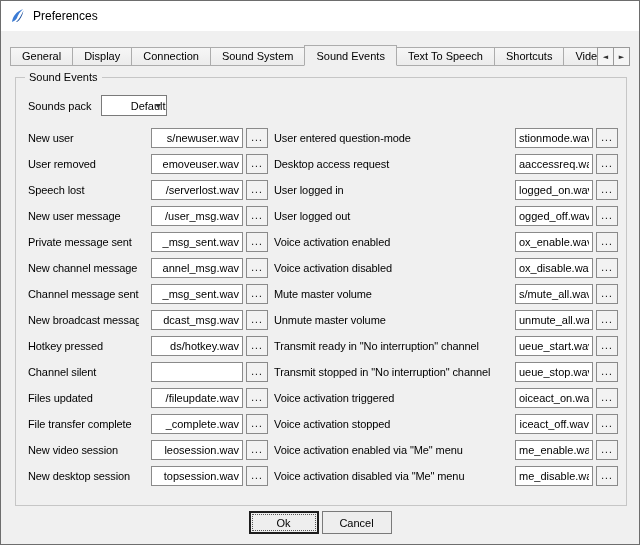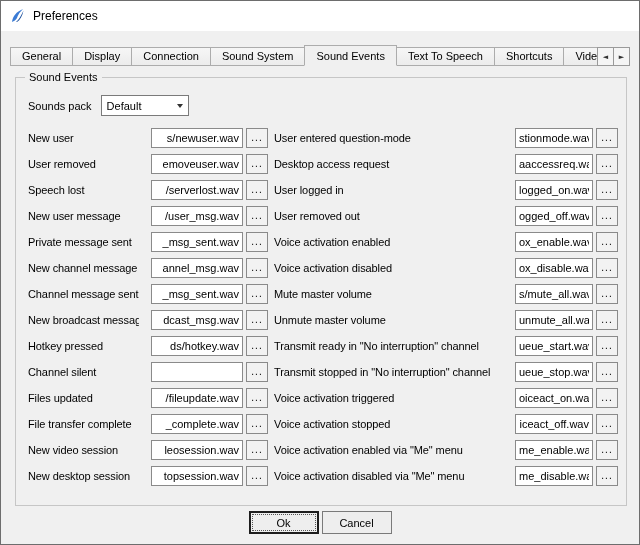--- a/index.html
+++ b/index.html
@@ -49,22 +49,22 @@
     position: absolute; left: 14px; top: 76px; width: 612px; height: 429px;
     border: 1px solid #c6c6c6;
   }
   .group-label {
     position: absolute; top: -7px; left: 9px; background: #f0f0f0;
     padding: 0 4px; font-size: 11px; line-height: 13px;
   }
   .sp-row { position: absolute; left: 12px; top: 17px; display: flex; align-items: center; gap: 9px; }
   .sp-label { font-size: 11px; }
   .combo {
-    width: 88px; height: 21px; border: 1px solid #7a7a7a; background: #ffffff;
-    display: flex; align-items: center; font-size: 11px; padding-left: 5px; position: relative;
+    width: 66px; height: 21px; border: 1px solid #7a7a7a; background: #ffffff;
+    display: flex; align-items: center; font-size: 11px; padding-left: 5px; position: relative; justify-content: flex-end;
   }
   .combo-arrow { position: absolute; right: 0; top: 0; bottom: 0; width: 16px; display: flex; align-items: center; justify-content: center; }
   .combo-arrow::after {
     content: ""; width: 0; height: 0;
     border-left: 3.5px solid transparent; border-right: 3.5px solid transparent;
     border-top: 4px solid #333;
   }
   
   .cols { position: absolute; left: 12px; top: 47px; width: 590px; display: flex; gap: 6px; }
   .col { display: flex; flex-direction: column; }
@@ -222,21 +222,21 @@
             <div class="slabel">Desktop access request</div>
             <input type="text" class="sinput" value="aaccessreq.wav" style="">
             <button class="browse">...</button>
           </div>
           <div class="srow">
             <div class="slabel">User logged in</div>
             <input type="text" class="sinput" value="logged_on.wav" style="">
             <button class="browse">...</button>
           </div>
           <div class="srow">
-            <div class="slabel">User removed out</div>
+            <div class="slabel">User logged out</div>
             <input type="text" class="sinput" value="ogged_off.wav" style="">
             <button class="browse">...</button>
           </div>
           <div class="srow">
             <div class="slabel">Voice activation enabled</div>
             <input type="text" class="sinput" value="ox_enable.wav" style="">
             <button class="browse">...</button>
           </div>
           <div class="srow">
             <div class="slabel">Voice activation disabled</div>

